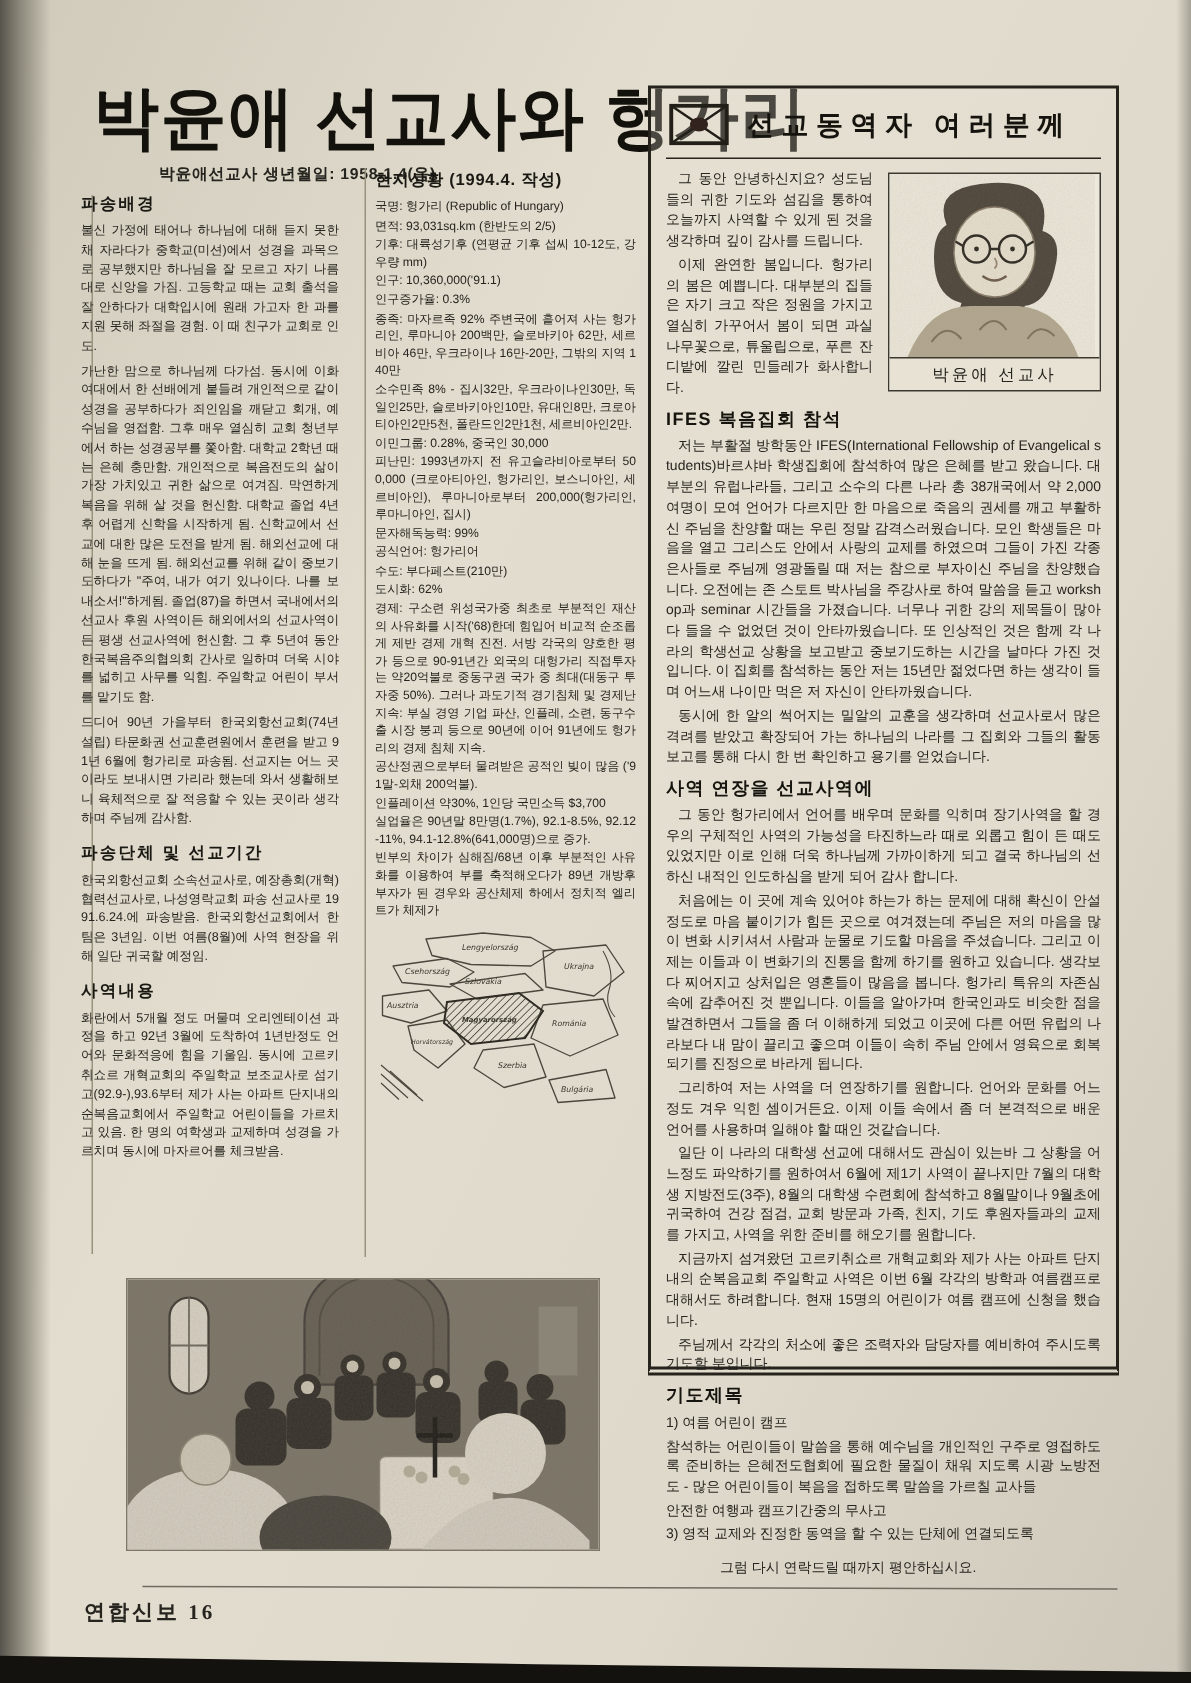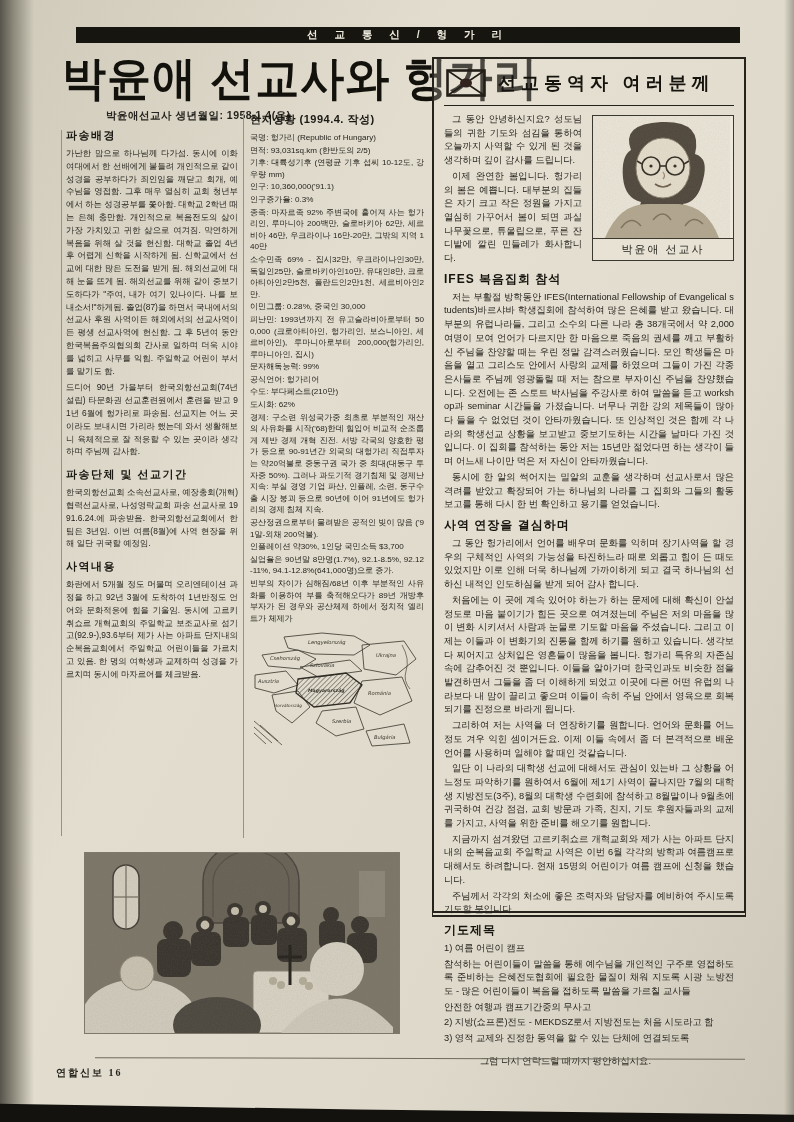--- a/index.html
+++ b/index.html
@@ -14,21 +14,21 @@
   .edge-bottom{position:absolute;left:0;right:0;bottom:0;height:26px;background:#14120e;
     clip-path:polygon(0 30%,45% 52%,100% 72%,100% 100%,0 100%);}
   .topbar{position:absolute;left:76px;top:27px;width:664px;height:16px;background:#17150f;
     color:#efecdf;display:flex;align-items:center;justify-content:center;
     font-size:10.5px;font-weight:bold;letter-spacing:7px;}
   .page-title{position:absolute;left:62px;top:48px;margin:0;font-size:44px;font-weight:900;
     letter-spacing:1px;color:#13110c;transform:scaleY(1.04);transform-origin:left top;}
   .subtitle{position:absolute;left:66px;top:109px;font-size:10.5px;font-weight:bold;letter-spacing:.5px;margin-left:40px;}
   .vrule{position:absolute;width:1px;background:#98937f;}
   .col{position:absolute;}
-  .col-left{left:66px;top:128px;width:172px;}
+  .col-left{left:54px;top:128px;width:172px;}
   .col-mid{left:250px;top:112px;width:174px;}
   .col h3{font-size:11px;margin:9px 0 4px;font-weight:bold;letter-spacing:1.5px;color:#1a1813;}
   .col h3:first-child{margin-top:0;}
   .col p{font-size:8.4px;line-height:12.8px;text-align:justify;word-break:break-all;margin:0 0 4px;}
   .col-mid h3{letter-spacing:.5px;margin-bottom:5px;}
   .fact{font-size:8.1px;line-height:11.6px;text-align:justify;word-break:break-all;margin:0 0 1px;}
   .mapwrap{margin:7px 0 0 2px;}
   .letterbox{position:absolute;left:432px;top:57px;width:314px;height:860px;box-sizing:border-box;
     border:2px solid #25231c;border-bottom:6px double #25231c;padding:7px 10px 6px;
     background:rgba(238,233,220,.25);}
@@ -44,61 +44,59 @@
     margin:0 0 2px;text-indent:8px;}
   .letter h4{font-size:12px;margin:5px 0 3px;letter-spacing:1px;color:#16140e;}
   .letter .item{text-indent:0;}
   .letter .closing{margin-top:9px;margin-left:28px;}
   .congregation{position:absolute;left:84px;top:852px;width:316px;height:182px;
     border:1px solid #7d7869;box-sizing:border-box;}
   .photo-caption{position:absolute;left:84px;top:1042px;width:316px;text-align:center;
     font-size:10.5px;font-weight:bold;letter-spacing:1.5px;}
   .footer-rule{position:absolute;left:95px;top:1058px;width:650px;height:1px;background:#6f6b5f;
     transform:rotate(.15deg);}
-  .footer{position:absolute;left:56px;top:1066px;font-size:10px;font-weight:bold;letter-spacing:2px;
+  .footer{position:absolute;left:56px;top:1066px;font-size:14px;font-weight:bold;letter-spacing:2px;
     font-family:"Liberation Serif",serif;}
   svg text{font-family:"DejaVu Sans",sans-serif;}
 </style>
 </head>
 <body>
 
 <div class="page">
 
   <div class="edge-left"></div>
   <div class="edge-right"></div>
 
-  <div class="topbar">
-    <span>선 교 통 신 / 헝 가 리</span>
-  </div>
 
   <h1 class="page-title">박윤애 선교사와 헝가리</h1>
   <div class="subtitle">박윤애선교사 생년월일: 1958.1.4(음)</div>
 
   <div class="vrule" style="left:61px;top:130px;height:706px;"></div>
   <div class="vrule" style="left:243px;top:112px;height:726px;"></div>
 
   <div class="col col-left">
     <h3>파송배경</h3>
+    <p>불신 가정에 태어나 하나님에 대해 듣지 못한채 자라다가 중학교(미션)에서 성경을 과목으로 공부했지만 하나님을 잘 모르고 자기 나름대로 신앙을 가짐. 고등학교 때는 교회 출석을 잘 안하다가 대학입시에 원래 가고자 한 과를 지원 못해 좌절을 경험. 이 때 친구가 교회로 인도.</p>
     <p>가난한 맘으로 하나님께 다가섬. 동시에 이화여대에서 한 선배에게 붙들려 개인적으로 같이 성경을 공부하다가 죄인임을 깨닫고 회개, 예수님을 영접함. 그후 매우 열심히 교회 청년부에서 하는 성경공부를 쫓아함. 대학교 2학년 때는 은혜 충만함. 개인적으로 복음전도의 삶이 가장 가치있고 귀한 삶으로 여겨짐. 막연하게 복음을 위해 살 것을 헌신함. 대학교 졸업 4년후 어렵게 신학을 시작하게 됨. 신학교에서 선교에 대한 많은 도전을 받게 됨. 해외선교에 대해 눈을 뜨게 됨. 해외선교를 위해 같이 중보기도하다가 "주여, 내가 여기 있나이다. 나를 보내소서!"하게됨. 졸업(87)을 하면서 국내에서의 선교사 후원 사역이든 해외에서의 선교사역이든 평생 선교사역에 헌신함. 그 후 5년여 동안 한국복음주의협의회 간사로 일하며 더욱 시야를 넓히고 사무를 익힘. 주일학교 어린이 부서를 맡기도 함.</p>
     <p>드디어 90년 가을부터 한국외항선교회(74년 설립) 타문화권 선교훈련원에서 훈련을 받고 91년 6월에 헝가리로 파송됨. 선교지는 어느 곳이라도 보내시면 가리라 했는데 와서 생활해보니 육체적으로 잘 적응할 수 있는 곳이라 생각하며 주님께 감사함.</p>
     <h3>파송단체 및 선교기간</h3>
     <p>한국외항선교회 소속선교사로, 예장총회(개혁)협력선교사로, 나성영락교회 파송 선교사로 1991.6.24.에 파송받음. 한국외항선교회에서 한 팀은 3년임. 이번 여름(8월)에 사역 현장을 위해 일단 귀국할 예정임.</p>
     <h3>사역내용</h3>
     <p>화란에서 5개월 정도 머물며 오리엔테이션 과정을 하고 92년 3월에 도착하여 1년반정도 언어와 문화적응에 힘을 기울임. 동시에 고르키취쇼르 개혁교회의 주일학교 보조교사로 섬기고(92.9-),93.6부터 제가 사는 아파트 단지내의 순복음교회에서 주일학교 어린이들을 가르치고 있음. 한 명의 여학생과 교제하며 성경을 가르치며 동시에 마자르어를 체크받음.</p>
   </div>
 
   <div class="col col-mid">
     <h3>현지상황 (1994.4. 작성)</h3>
     <div class="fact">국명: 헝가리 (Republic of Hungary)</div>
     <div class="fact">면적: 93,031sq.km  (한반도의 2/5)</div>
     <div class="fact">기후: 대륙성기후 (연평균 기후 섭씨 10-12도, 강우량 mm)</div>
     <div class="fact">인구: 10,360,000('91.1)</div>
     <div class="fact">인구증가율: 0.3%</div>
     <div class="fact">종족: 마자르족 92% 주변국에 흩어져 사는 헝가리인, 루마니아 200백만, 슬로바키아 62만, 세르비아 46만, 우크라이나 16만-20만, 그밖의 지역 140만</div>
-    <div class="fact">소수민족 69% - 집시32만, 우크라이나인30만, 독일인25만, 슬로바키아인10만, 유대인8만, 크로아티아인2만5천, 폴란드인2만1천, 세르비아인2만.</div>
+    <div class="fact">소수민족 8% - 집시32만, 우크라이나인30만, 독일인25만, 슬로바키아인10만, 유대인8만, 크로아티아인2만5천, 폴란드인2만1천, 세르비아인2만.</div>
     <div class="fact">이민그룹: 0.28%, 중국인 30,000</div>
     <div class="fact">피난민: 1993년까지 전 유고슬라비아로부터 500,000 (크로아티아인, 헝가리인, 보스니아인, 세르비아인), 루마니아로부터 200,000(헝가리인, 루마니아인, 집시)</div>
     <div class="fact">문자해독능력: 99%</div>
     <div class="fact">공식언어: 헝가리어</div>
     <div class="fact">수도: 부다페스트(210만)</div>
     <div class="fact">도시화: 62%</div>
     <div class="fact">경제: 구소련 위성국가중 최초로 부분적인 재산의 사유화를 시작('68)한데 힘입어 비교적 순조롭게 제반 경제 개혁 진전. 서방 각국의 양호한 평가 등으로 90-91년간 외국의 대헝가리 직접투자는 약20억불로 중동구권 국가 중 최대(대동구 투자중 50%). 그러나 과도기적 경기침체 및 경제난 지속: 부실 경영 기업 파산, 인플레, 소련, 동구수출 시장 붕괴 등으로 90년에 이어 91년에도 헝가리의 경제 침체 지속.</div>
     <div class="fact">공산정권으로부터 물려받은 공적인 빚이 많음 ('91말-외채 200억불).</div>
     <div class="fact">인플레이션 약30%, 1인당 국민소득 $3,700</div>
     <div class="fact">실업율은 90년말 8만명(1.7%), 92.1-8.5%, 92.12-11%, 94.1-12.8%(641,000명)으로 증가.</div>
@@ -183,32 +181,31 @@
         <rect width="137" height="122" filter="url(#grain1)" opacity="0.45"></rect>
       </svg>
       <div class="portrait-caption">박윤애 선교사</div>
     </div>
 
     <p>그 동안 안녕하신지요? 성도님들의 귀한 기도와 섬김을 통하여 오늘까지 사역할 수 있게 된 것을 생각하며 깊이 감사를 드립니다.</p>
     <p>이제 완연한 봄입니다. 헝가리의 봄은 예쁩니다. 대부분의 집들은 자기 크고 작은 정원을 가지고 열심히 가꾸어서 봄이 되면 과실나무꽃으로, 튜울립으로, 푸른 잔디밭에 깔린 민들레가 화사합니다.</p>
     <h4>IFES 복음집회 참석</h4>
     <p>저는 부활절 방학동안 IFES(International Fellowship of Evangelical students)바르샤바 학생집회에 참석하여 많은 은혜를 받고 왔습니다. 대부분의 유럽나라들, 그리고 소수의 다른 나라 총 38개국에서 약 2,000 여명이 모여 언어가 다르지만 한 마음으로 죽음의 권세를 깨고 부활하신 주님을 찬양할 때는 우린 정말 감격스러웠습니다. 모인 학생들은 마음을 열고 그리스도 안에서 사랑의 교제를 하였으며 그들이 가진 각종 은사들로 주님께 영광돌릴 때 저는 참으로 부자이신 주님을 찬양했습니다. 오전에는 존 스토트 박사님을 주강사로 하여 말씀을 듣고 workshop과 seminar 시간들을 가졌습니다. 너무나 귀한 강의 제목들이 많아 다 들을 수 없었던 것이 안타까웠습니다. 또 인상적인 것은 함께 각 나라의 학생선교 상황을 보고받고 중보기도하는 시간을 날마다 가진 것입니다. 이 집회를 참석하는 동안 저는 15년만 젊었다면 하는 생각이 들며 어느새 나이만 먹은 저 자신이 안타까웠습니다.</p>
     <p>동시에 한 알의 썩어지는 밀알의 교훈을 생각하며 선교사로서 많은 격려를 받았고 확장되어 가는 하나님의 나라를 그 집회와 그들의 활동보고를 통해 다시 한 번 확인하고 용기를 얻었습니다.</p>
-    <h4>사역 연장을 결심하며</h4>
+    <h4>사역 연장을 선교사역에</h4>
     <p>그 동안 헝가리에서 언어를 배우며 문화를 익히며 장기사역을 할 경우의 구체적인 사역의 가능성을 타진하느라 때로 외롭고 힘이 든 때도 있었지만 이로 인해 더욱 하나님께 가까이하게 되고 결국 하나님의 선하신 내적인 인도하심을 받게 되어 감사 합니다.</p>
     <p>처음에는 이 곳에 계속 있어야 하는가 하는 문제에 대해 확신이 안설 정도로 마음 붙이기가 힘든 곳으로 여겨졌는데 주님은 저의 마음을 많이 변화 시키셔서 사람과 눈물로 기도할 마음을 주셨습니다. 그리고 이제는 이들과 이 변화기의 진통을 함께 하기를 원하고 있습니다. 생각보다 찌어지고 상처입은 영혼들이 많음을 봅니다. 헝가리 특유의 자존심 속에 감추어진 것 뿐입니다. 이들을 알아가며 한국인과도 비슷한 점을 발견하면서 그들을 좀 더 이해하게 되었고 이곳에 다른 어떤 유럽의 나라보다 내 맘이 끌리고 좋으며 이들이 속히 주님 안에서 영육으로 회복되기를 진정으로 바라게 됩니다.</p>
     <p>그리하여 저는 사역을 더 연장하기를 원합니다. 언어와 문화를 어느정도 겨우 익힌 셈이거든요. 이제 이들 속에서 좀 더 본격적으로 배운 언어를 사용하며 일해야 할 때인 것같습니다.</p>
     <p>일단 이 나라의 대학생 선교에 대해서도 관심이 있는바 그 상황을 어느정도 파악하기를 원하여서 6월에 제1기 사역이 끝나지만 7월의 대학생 지방전도(3주), 8월의 대학생 수련회에 참석하고 8월말이나 9월초에 귀국하여 건강 점검, 교회 방문과 가족, 친지, 기도 후원자들과의 교제를 가지고, 사역을 위한 준비를 해오기를 원합니다.</p>
     <p>지금까지 섬겨왔던 고르키취쇼르 개혁교회와 제가 사는 아파트 단지 내의 순복음교회 주일학교 사역은 이번 6월 각각의 방학과 여름캠프로 대해서도 하려합니다. 현재 15명의 어린이가 여름 캠프에 신청을 했습니다.</p>
     <p>주님께서 각각의 처소에 좋은 조력자와 담당자를 예비하여 주시도록 기도할 분입니다.</p>
     <h4>기도제목</h4>
     <p class="item">1) 여름 어린이 캠프</p>
     <p class="item">참석하는 어린이들이 말씀을 통해 예수님을 개인적인 구주로 영접하도록 준비하는 은혜전도협회에 필요한 물질이 채워 지도록 시광 노방전도 - 많은 어린이들이 복음을 접하도록 말씀을 가르칠 교사들</p>
     <p class="item">안전한 여행과 캠프기간중의 무사고</p>
-    <p class="item">2) 지방(쇼프론)전도 - MEKDSZ로서 지방전도는 처음 시도라고 함</p>
     <p class="item">3) 영적 교제와 진정한 동역을 할 수 있는 단체에 연결되도록</p>
     <p class="closing">그럼 다시 연락드릴 때까지 평안하십시요.</p>
 
   </div>
 
   <div class="congregation">
     <svg width="314" height="180" viewBox="0 0 314 180">
       <defs>
         <linearGradient id="pg" x1="0" y1="0" x2="0" y2="1">
           <stop offset="0" stop-color="#8b8578"></stop>

